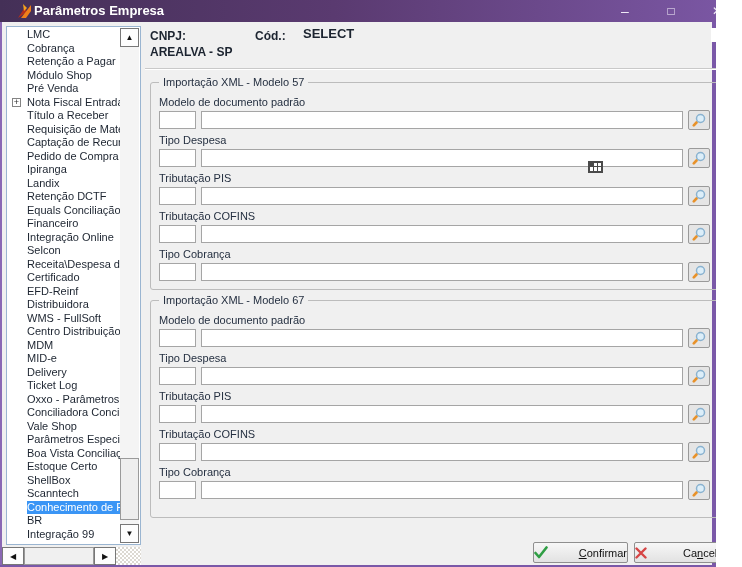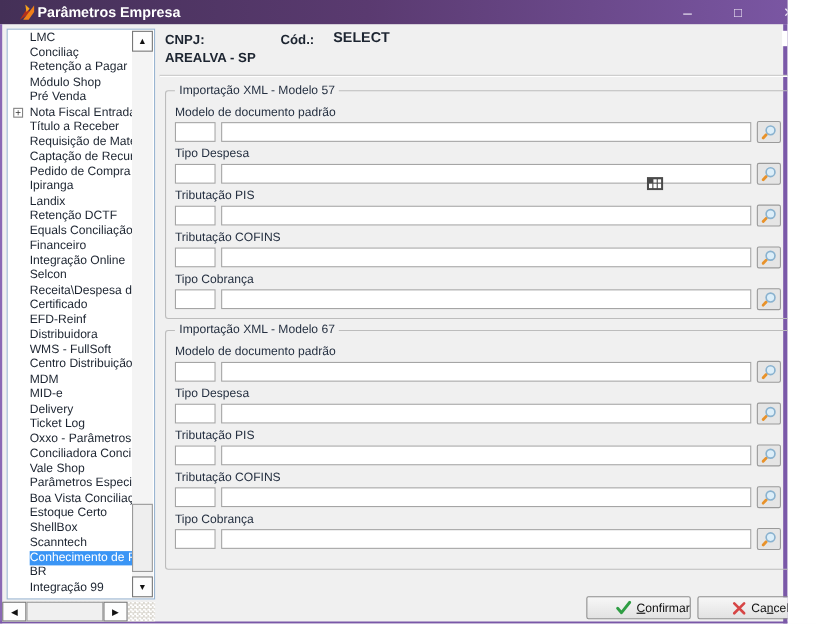--- a/index.html
+++ b/index.html
@@ -74,21 +74,21 @@
   .code-input{width:37px;height:18px;border:1px solid #a5a5a5;background:#fff;margin-right:5px;
     font-size:11px;padding:0 2px;}
   .desc-input{flex:1;height:18px;border:1px solid #a5a5a5;background:#fff;font-size:11px;padding:0 3px;}
   .lookup-btn{width:22px;height:20px;margin-left:5px;background:#e5e5e5;border:1px solid #9a9a9a;
     border-radius:2px;display:flex;align-items:center;justify-content:center;padding:0;flex:0 0 auto;}
 
   .grid-cursor{position:absolute;left:588px;top:161px;}
 
   
   .footer-btn{position:absolute;top:542px;height:21px;display:flex;align-items:center;
-    justify-content:flex-end;gap:5px;font-size:11px;color:#111;
+    justify-content:space-between;gap:5px;font-size:11px;color:#111;
     background:linear-gradient(#f7f7f7,#e2e2e2);border:1px solid #8f8f8f;border-radius:2px;padding:0;}
   .btn-confirm{left:533px;width:95px;}
   .btn-cancel{left:634px;width:94px;}
 </style>
 </head>
 <body>
 
 <div class="window">
 
   <div class="titlebar">
@@ -114,21 +114,21 @@
   <div class="edge-left"></div>
   <div class="edge-right"></div>
   <div class="edge-bottom"></div>
 
   <div class="listbox">
     <div class="tree-items">
         <div class="tree-item">
           <span class="lbl">LMC</span>
         </div>
         <div class="tree-item">
-          <span class="lbl">Conciliaç</span>
+          <span class="lbl">Cobrança</span>
         </div>
         <div class="tree-item">
           <span class="lbl">Retenção a Pagar</span>
         </div>
         <div class="tree-item">
           <span class="lbl">Módulo Shop</span>
         </div>
         <div class="tree-item">
           <span class="lbl">Pré Venda</span>
         </div>

